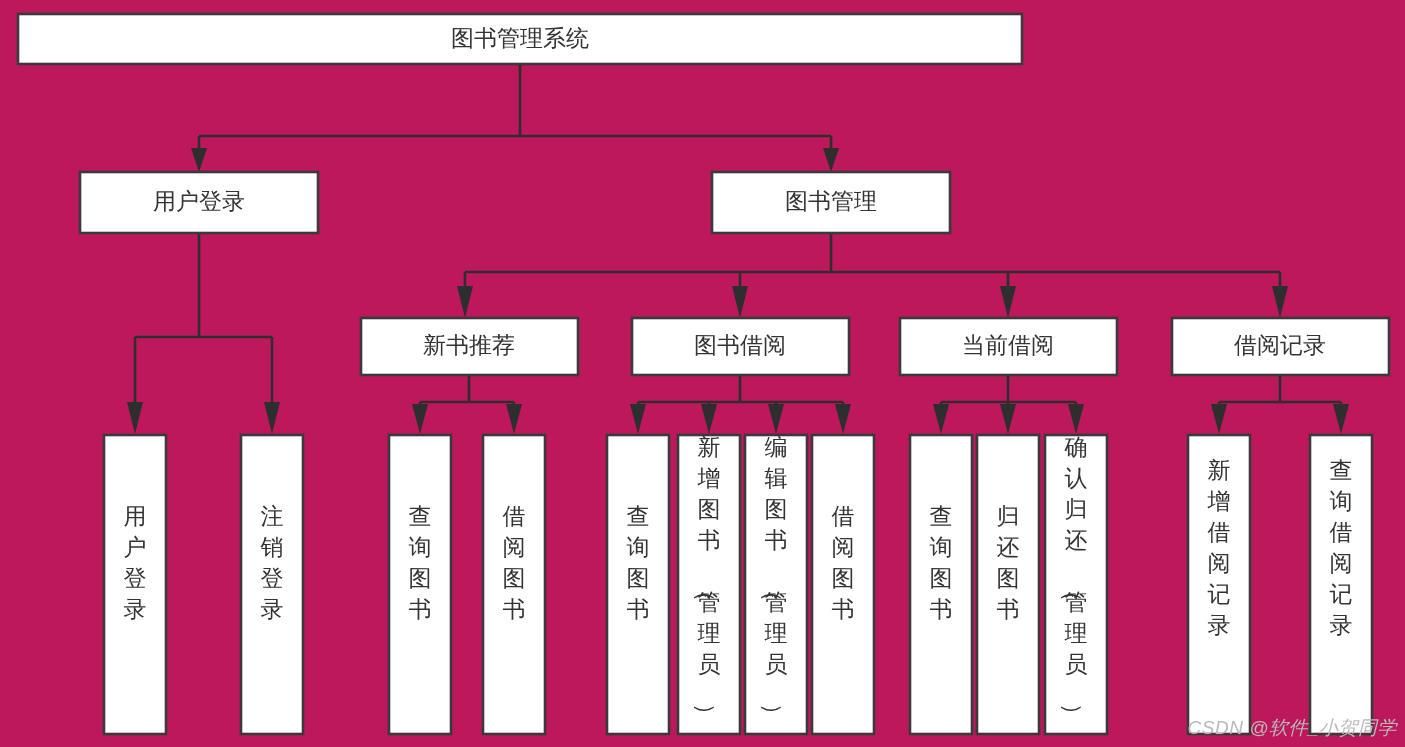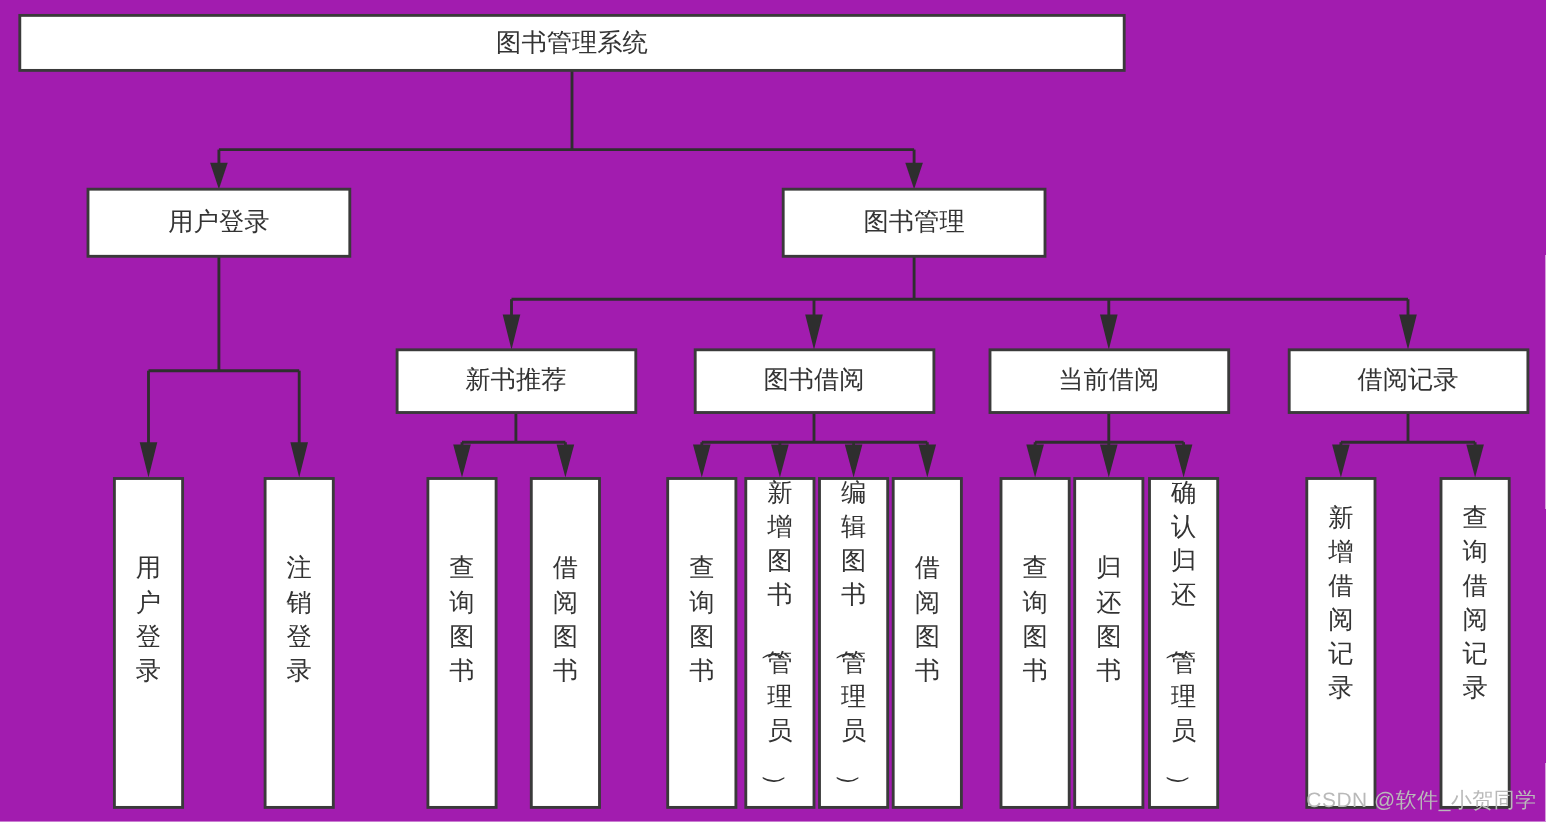--- a/index.html
+++ b/index.html
@@ -7,21 +7,21 @@
     padding: 0;
     background: #ffffff;
   }
   body {
     font-family: "Liberation Sans", "DejaVu Sans", sans-serif;
   }
   #canvas {
     position: relative;
     width: 1405px;
     height: 747px;
-    background: #a21caf;
+    background: #be185d;
     overflow: hidden;
   }
   svg#diagram {
     position: absolute;
     left: 0;
     top: 0;
     width: 1405px;
     height: 747px;
   }
   .node-box {
@@ -55,20 +55,21 @@
   .watermark {
     position: absolute;
     right: 8px;
     bottom: 6px;
     font-family: "Liberation Sans", "DejaVu Sans", sans-serif;
     font-size: 19px;
     color: #b9b9b9;
     letter-spacing: 0.5px;
     white-space: nowrap;
     user-select: none;
+    font-style: italic;
   }
 </style>
 </head>
 <body>
 
 <div id="canvas">
 
   <svg id="diagram" viewBox="0 0 1405 747">
 
     <g>

